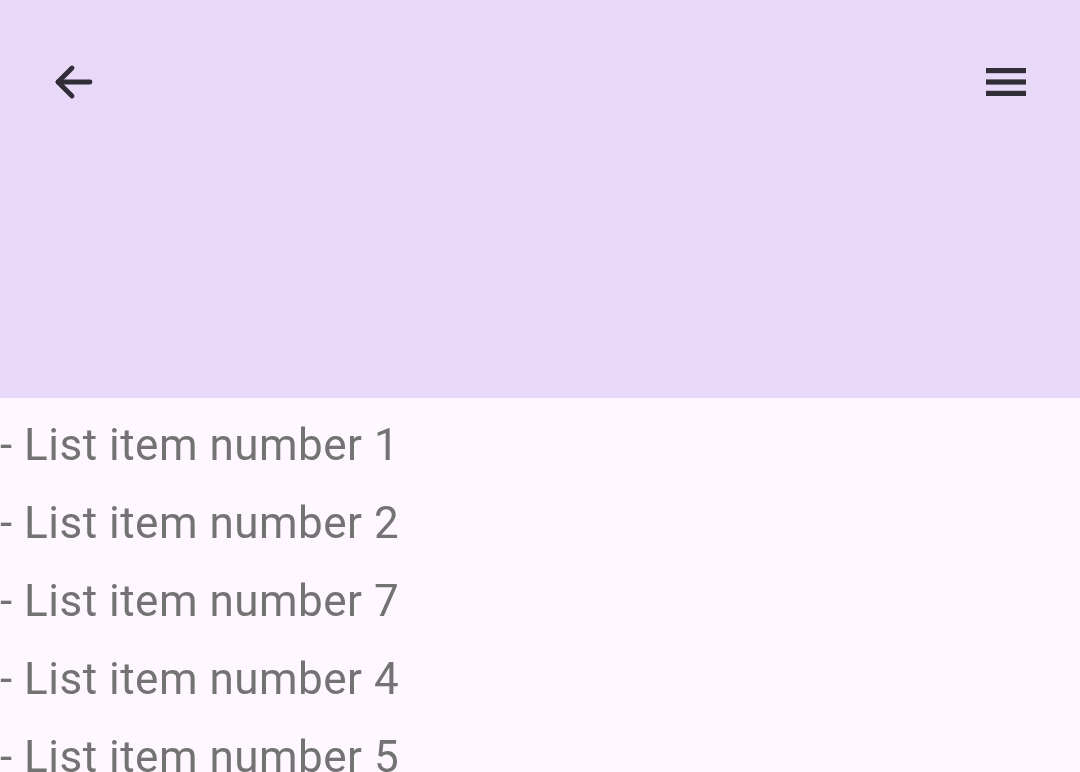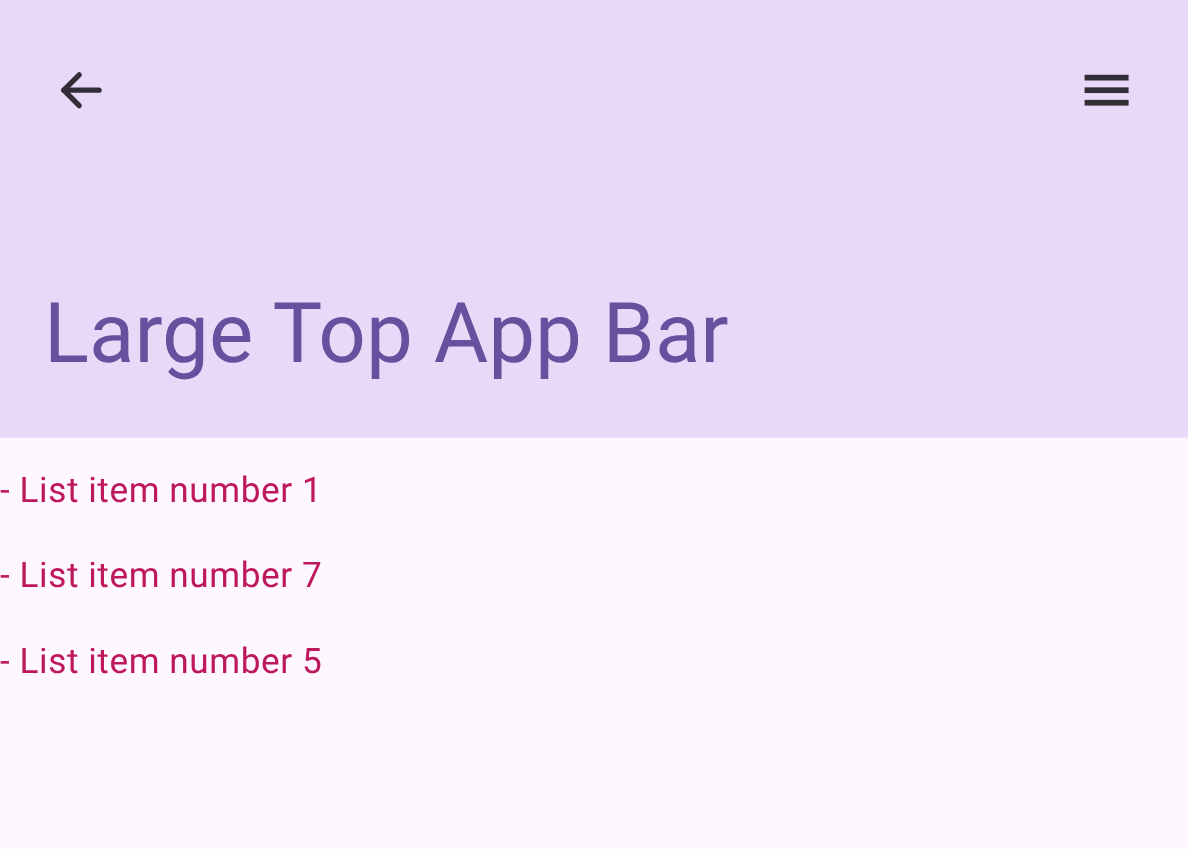--- a/index.html
+++ b/index.html
@@ -45,23 +45,23 @@
     font-size: 76px;
     font-weight: 400;
     letter-spacing: 0px;
     line-height: 1.1;
   }
   .content {
     background: #fef7ff;
     padding-top: 8px;
   }
   .list-item {
-    font-size: 32px;
+    font-size: 44px;
     line-height: 78px;
-    color: #be185d;
+    color: #737373;
     font-weight: 400;
     padding-left: 0;
     letter-spacing: 0.5px;
   }
 </style>
 </head>
 <body>
 
 <div class="app-bar">
   <div class="toolbar-row">
@@ -76,20 +76,21 @@
     <div class="icon-btn">
       <span>
         <svg viewBox="0 0 24 24" fill="currentColor">
           <rect x="2" y="5" width="20" height="2.6"></rect>
           <rect x="2" y="10.7" width="20" height="2.6"></rect>
           <rect x="2" y="16.4" width="20" height="2.6"></rect>
         </svg>
       </span>
     </div>
   </div>
-  <div class="title-row">Large Top App Bar</div>
 </div>
 
 <div class="content">
   <div class="list-item">- List item number 1</div>
+  <div class="list-item">- List item number 2</div>
   <div class="list-item">- List item number 7</div>
+  <div class="list-item">- List item number 4</div>
   <div class="list-item">- List item number 5</div>
 </div>
 
 </body></html>

